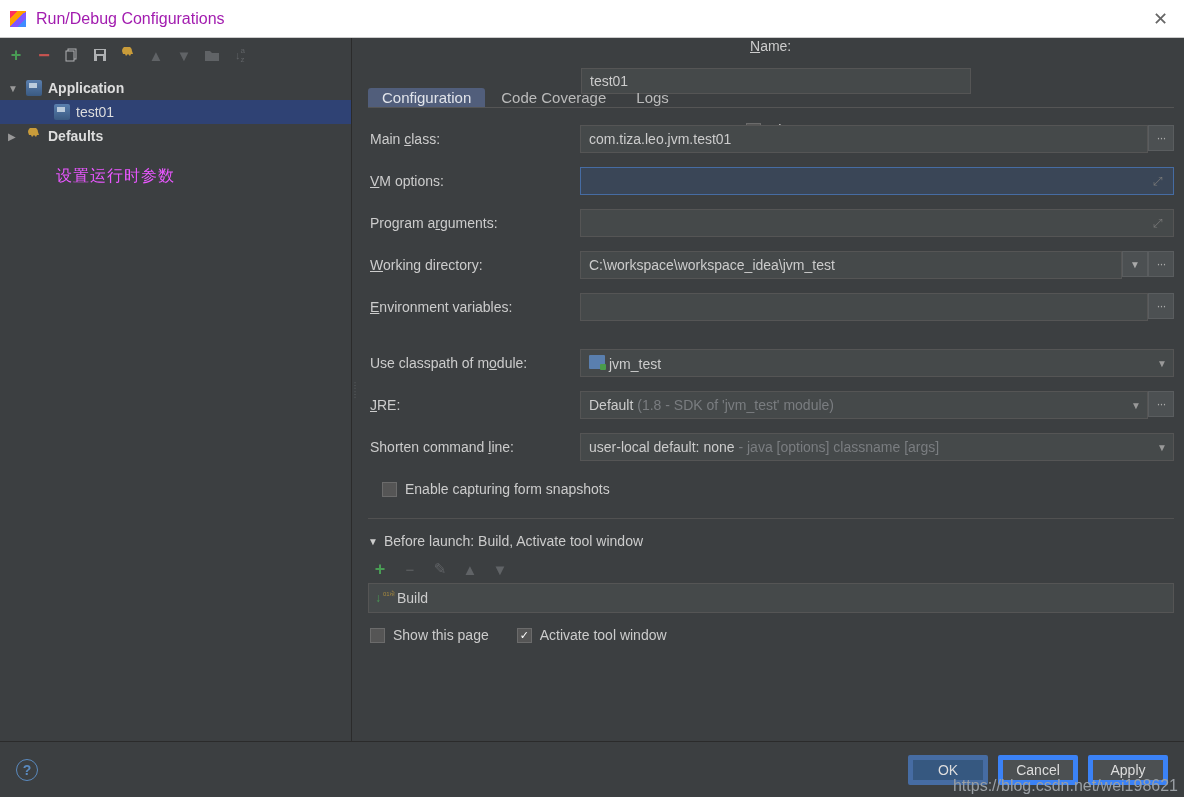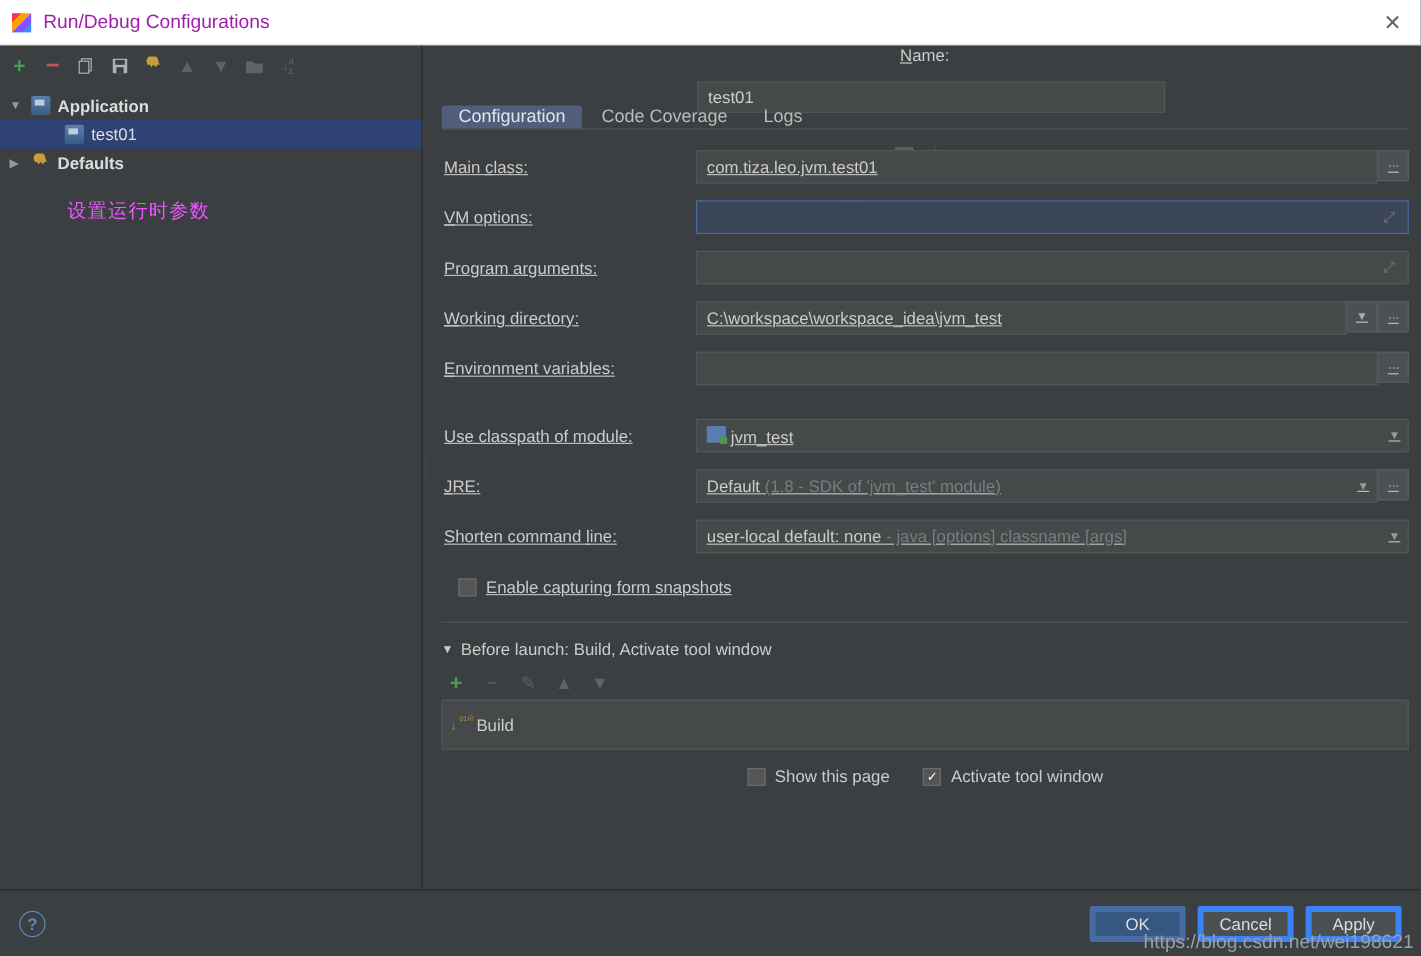--- a/index.html
+++ b/index.html
@@ -60,45 +60,45 @@
   padding: 4px 8px; font-size: 14px; font-family: inherit;
 }
 .name-input { width: 390px; height: 28px; }
 .chk { display: inline-flex; align-items: center; gap: 8px; color: #ccc; font-size: 14px; cursor: pointer; }
 .chk-box { width: 15px; height: 15px; background: #555; border: 1px solid #6b6b6b; display: inline-flex; align-items: center; justify-content: center; font-size: 11px; color: #fff; }
 .chk-box.checked::before { content: "✓"; }
 .tabs { display: flex; gap: 2px; border-bottom: 1px solid #555; margin-top: 2px; }
 .tab { padding: 1px 14px; font-size: 15px; color: #bbb; cursor: pointer; border-radius: 3px 3px 0 0; }
 .tab.active { background: #515e7b; color: #e1e4ea; }
 .form { padding: 14px 0; }
-.form-row { display: flex; align-items: center; min-height: 34px; margin-bottom: 8px; text-decoration: underline; }
+.form-row { display: flex; align-items: center; min-height: 34px; margin-bottom: 8px; }
 .form-lbl { width: 212px; color: #ccc; font-size: 14px; padding-left: 2px; }
 .form-lbl .u { text-decoration: underline; }
 .form-field { flex: 1; display: flex; align-items: flex-start; gap: 0; }
 .field-input { flex: 1; height: 28px; position: relative; }
 .field-input.highlight { border: 1px solid #466ca3; background: #3a4657; }
 .field-input.highlight .sel { background: #214283; color: #e8d57b; font-family: "Consolas", monospace; font-size: 13px; padding: 1px 2px; display: inline-block; margin: 3px 0 0 4px; }
 .expand-icon { width: 14px; height: 14px; position: absolute; right: 6px; top: 6px; color: #777; font-size: 12px; cursor: pointer; }
 .browse-btn { width: 26px; height: 26px; background: #4c5052; border: 1px solid #5a5d5f; color: #aaa; display: flex; align-items: center; justify-content: center; cursor: pointer; font-size: 12px; letter-spacing: -1px; }
 .dd-btn { width: 26px; height: 26px; background: #4c5052; border: 1px solid #5a5d5f; color: #aaa; display: flex; align-items: center; justify-content: center; cursor: pointer; font-size: 10px; }
 .combobox { flex: 1; height: 28px; display: flex; align-items: center; justify-content: space-between; padding: 0 6px 0 8px; }
 .combobox .cb-text { flex: 1; }
 .combobox .cb-dim { color: #7a7d80; }
 .combobox .cb-arrow { color: #999; font-size: 10px; }
 .mod-icon { width: 16px; height: 14px; background: #5a7fae; border-radius: 1px; margin-right: 4px; display: inline-block; position: relative; }
 .mod-icon::after { content: ""; position: absolute; bottom: -1px; right: -1px; width: 6px; height: 6px; background: #4a9c4a; border-radius: 1px; }
 .section-sep { border-top: 1px solid #515151; margin: 12px 0 8px; }
 .before-launch-hdr { display: flex; align-items: center; gap: 6px; font-size: 14px; color: #ccc; padding: 6px 0; cursor: pointer; }
 .before-launch-hdr .arrow { font-size: 10px; }
 .bl-toolbar { display: flex; gap: 14px; padding: 6px 4px; }
-.bl-list { background: #45494a; border: 1px solid #555; height: 42px; display: flex; align-items: center; padding: 0 8px; color: #ccc; font-size: 14px; gap: 6px; }
+.bl-list { background: #45494a; border: 1px solid #555; height: 30px; display: flex; align-items: center; padding: 0 8px; color: #ccc; font-size: 14px; gap: 6px; }
 .build-icon { width: 14px; height: 14px; display: inline-block; position: relative; }
 .build-icon::before { content: "↓"; color: #499c54; font-size: 12px; position: absolute; left: -2px; }
 .build-icon::after { content: "01\A10"; white-space: pre; font-size: 6px; color: #a88a3e; position: absolute; left: 6px; line-height: 6px; }
-.bl-checks { display: flex; gap: 28px; padding: 14px 2px; font-size: 14px; justify-content: center; }
+.bl-checks { display: flex; gap: 28px; padding: 14px 2px; font-size: 14px; }
 .footer { height: 56px; display: flex; align-items: center; padding: 0 16px; border-top: 1px solid #2b2b2b; background: #3c3f41; }
 .help-btn { width: 22px; height: 22px; border: 1.5px solid #5a8abf; border-radius: 50%; color: #5a8abf; display: flex; align-items: center; justify-content: center; font-size: 14px; font-weight: bold; cursor: pointer; }
 .footer-spacer { flex: 1; }
 .btn { min-width: 80px; height: 30px; background: #4c5052; border: 5px solid #3b82f6; color: #ddd; font-size: 14px; cursor: pointer; margin-left: 10px; border-radius: 2px; }
 .btn.primary { background: #365880; border-color: #466ca3; }
 .watermark { position: absolute; right: 6px; bottom: 2px; font-size: 16px; color: #9a9fa4; }
 .drag-handle { width: 6px; display: flex; flex-direction: column; justify-content: center; align-items: center; color: #606366; font-size: 8px; gap: 2px; cursor: col-resize; }
 </style>
 </head>
 <body>

